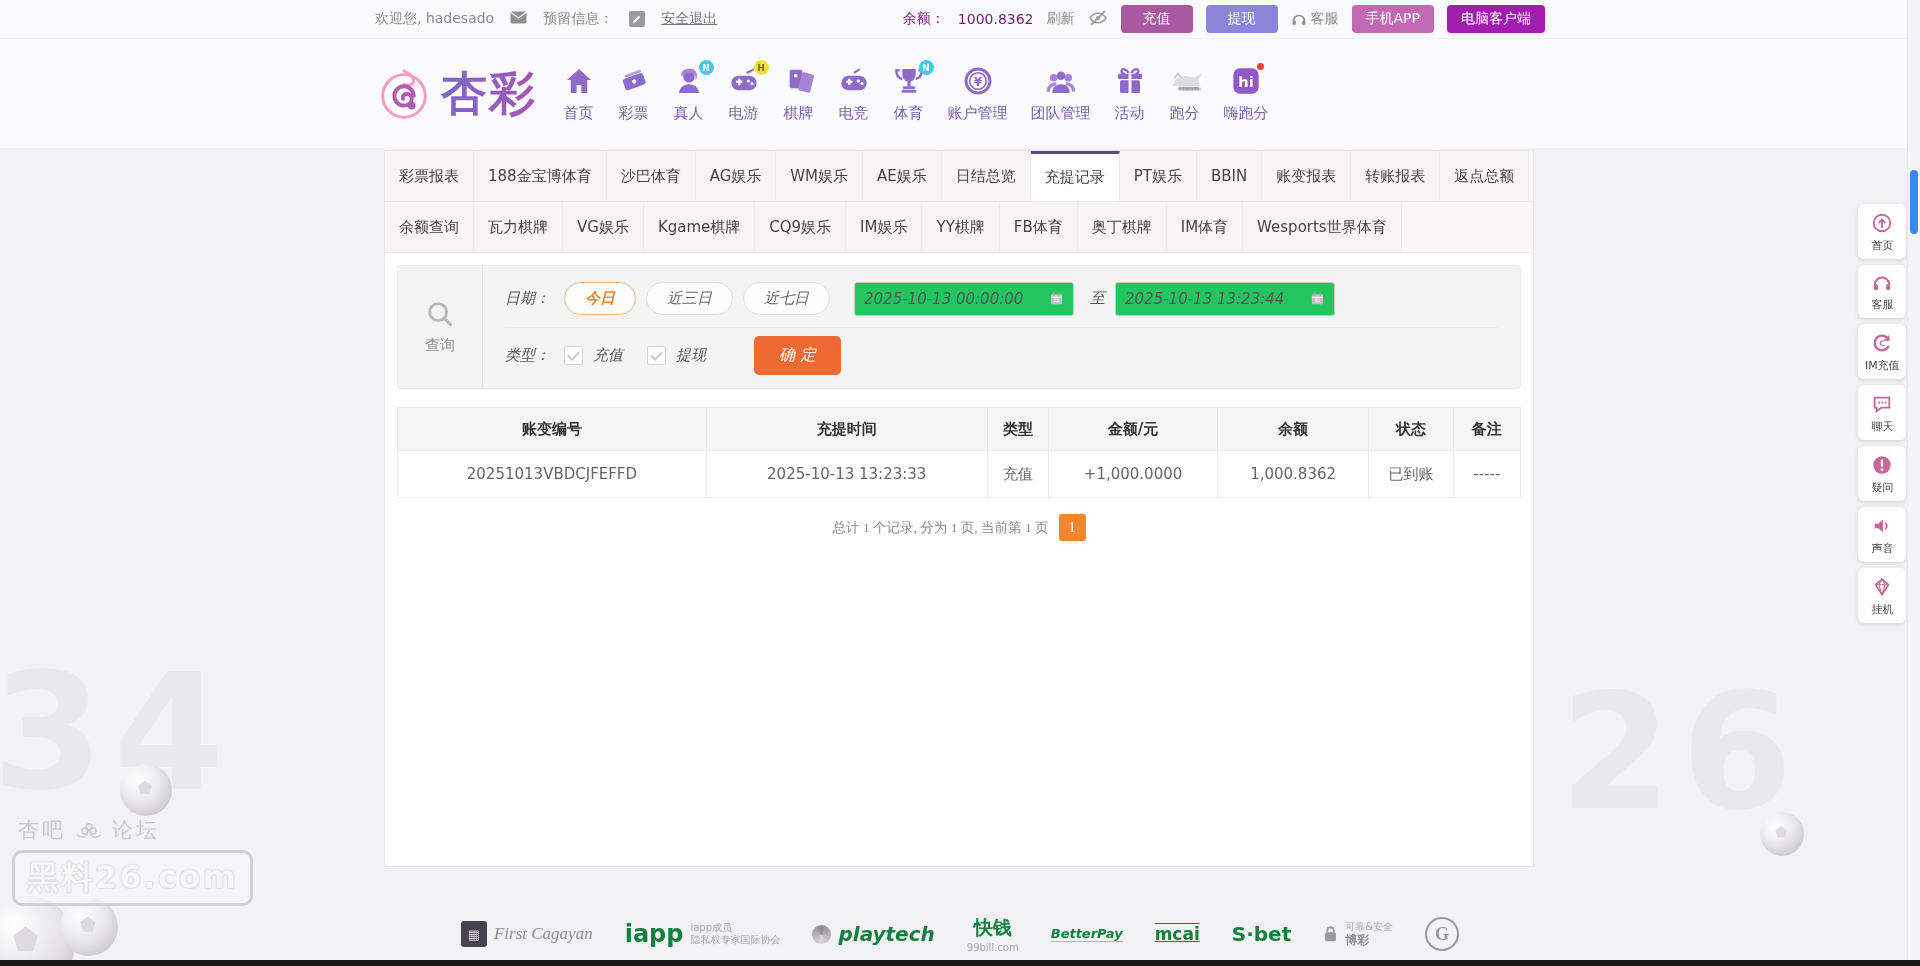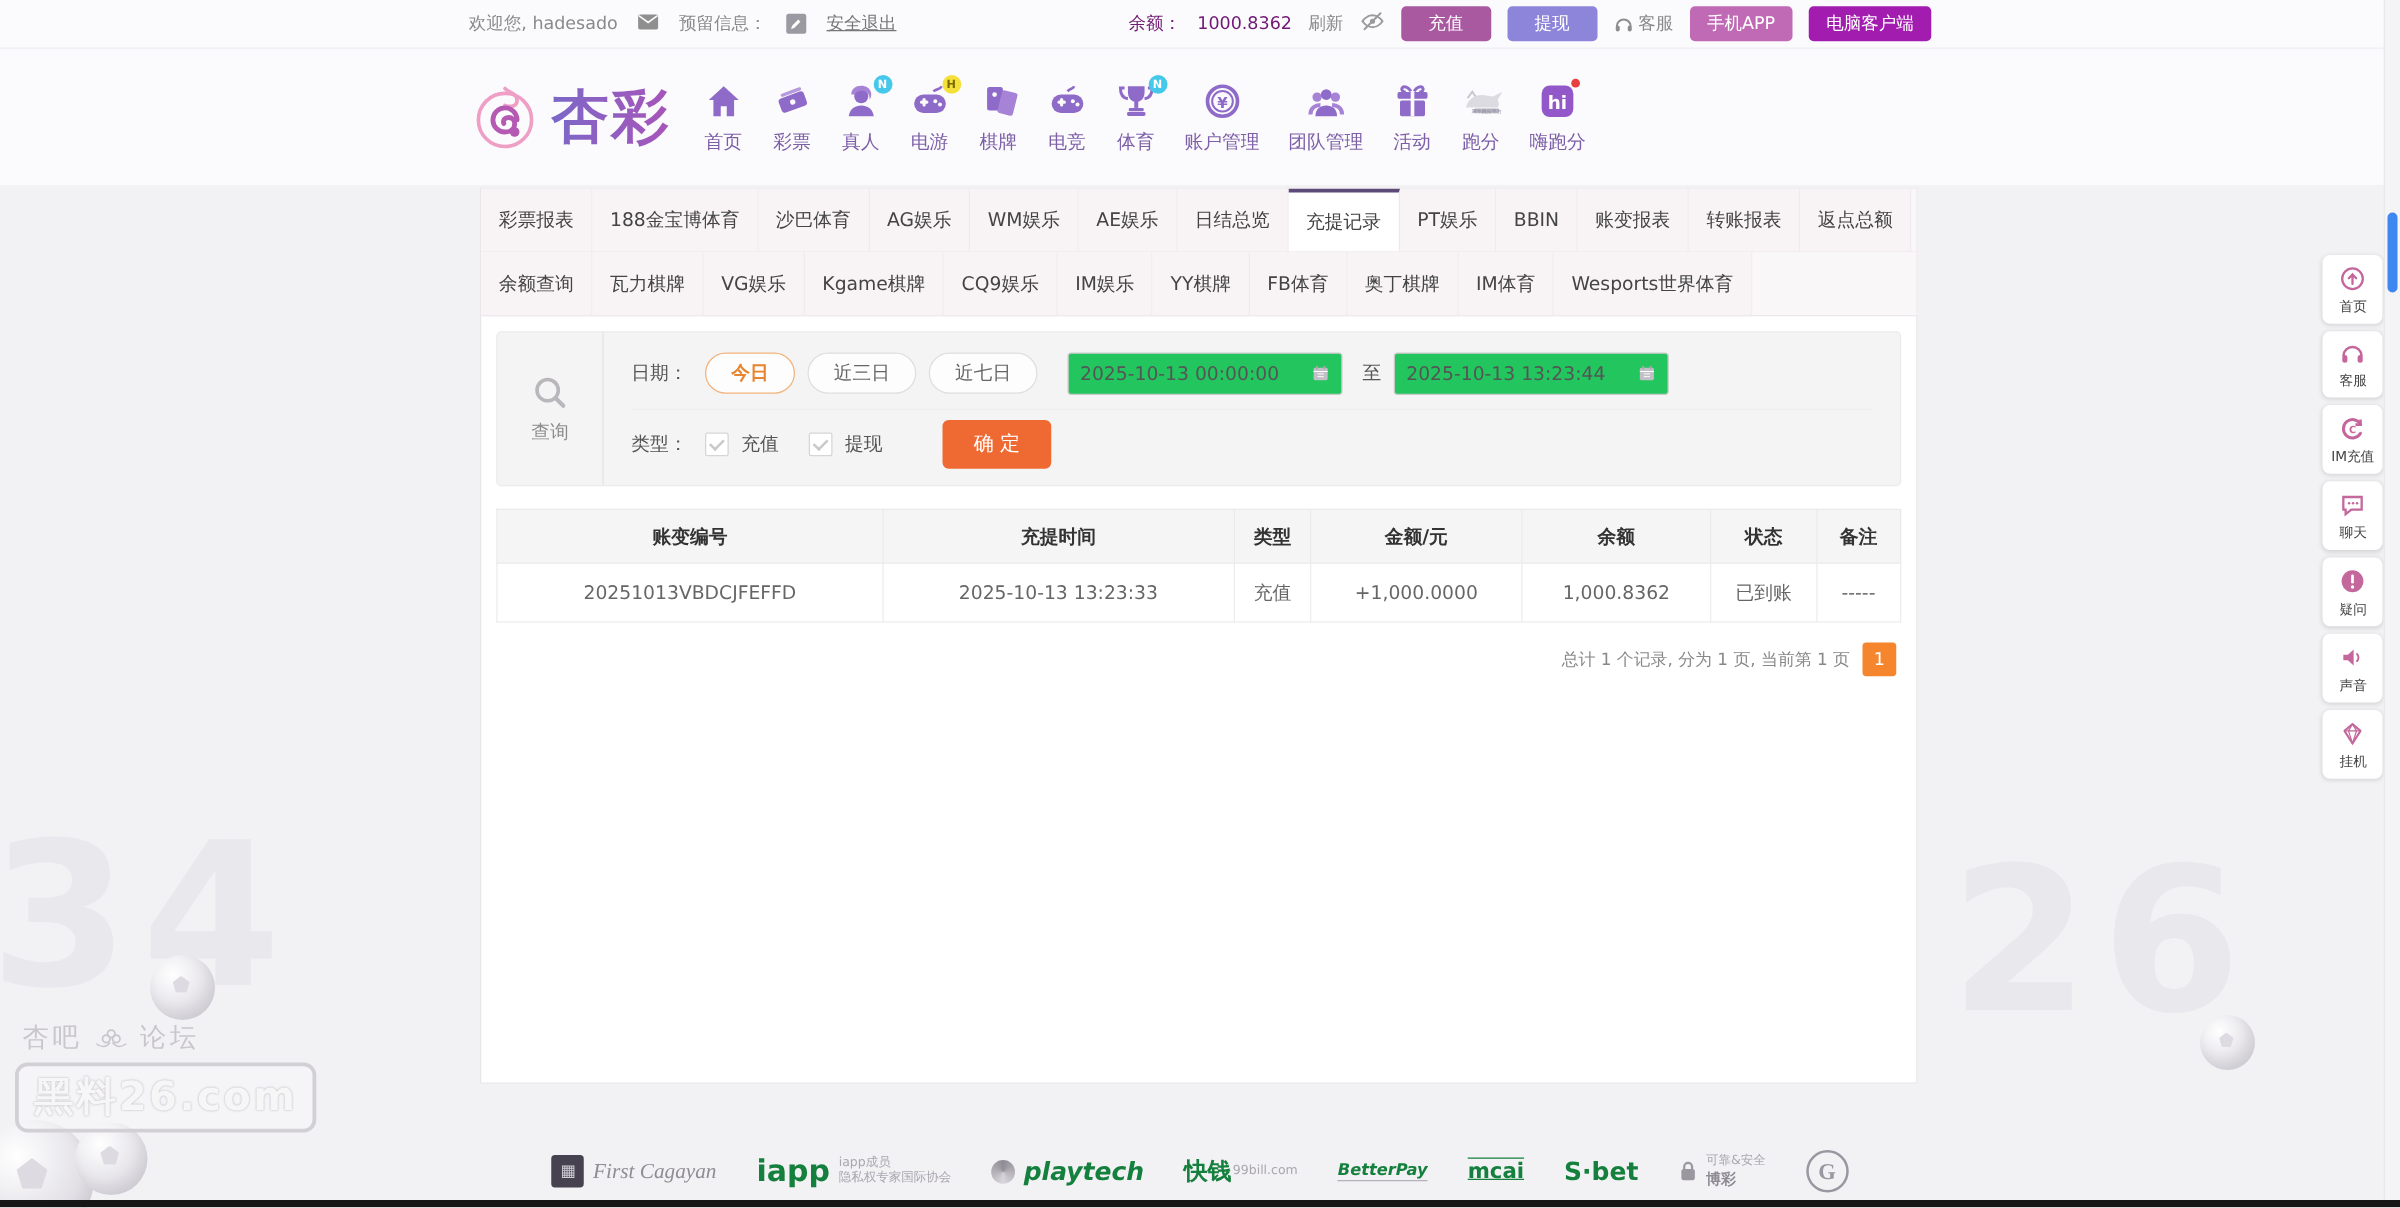--- a/index.html
+++ b/index.html
@@ -45,21 +45,21 @@
   .panel{position:absolute;left:384px;top:150px;width:1150px;height:717px;background:#fff;border:1px solid #e9e5ea;box-sizing:border-box;}
   .tabs-row{display:flex;background:#faf7f9;border-bottom:1px solid #ece8ec;}
   .tab{padding:0 14px;height:50px;line-height:50px;font-size:15px;color:#444;background:#f8f4f6;border-right:1px solid #efeaef;white-space:nowrap;cursor:pointer;box-sizing:border-box;}
   .tab.active{background:#fff;border-top:3px solid #5c4a78;line-height:46px;}
   .tabs-filler{flex:1;background:#faf7f9;}
 
   
   .query-box{margin:12px;background:#f5f4f5;border:1px solid #eceaec;border-radius:4px;display:flex;min-height:122px;}
   .query-left{width:84px;display:flex;flex-direction:column;align-items:center;justify-content:center;gap:7px;border-right:1px solid #e3e1e3;}
   .query-left .q-label{font-size:15px;color:#8d8d8d;}
-  .query-right{flex:1;padding:0 22px;display:flex;flex-direction:column;justify-content:center;}
+  .query-right{flex:1;padding:0 22px;display:flex;flex-direction:column;justify-content:center;font-style:italic;}
   .query-row{display:flex;align-items:center;min-height:56px;gap:10px;}
   .query-row.second{border-top:1px solid #ececec;}
   .f-label{font-size:15px;color:#555;margin-right:4px;}
   .range-pill{padding:6px 20px;border-radius:18px;background:#fdfdfd;border:1px solid #e0dede;color:#666;font-size:15px;cursor:pointer;}
   .range-pill.active{border-color:#f3b37c;color:#e8842f;font-weight:bold;}
   .date-input{display:flex;align-items:center;justify-content:space-between;background:#22c55e;border:1px solid #c9c9c9;border-radius:3px;padding:7px 9px;font-size:15px;color:#555;width:200px;cursor:text;margin-left:14px;}
   .date-input.second{margin-left:0;}
   .to-label{font-size:15px;color:#555;margin-left:6px;}
   .checkbox{width:17px;height:17px;background:#fff;border:1px solid #d5d5d5;border-radius:2px;position:relative;cursor:pointer;}
   .checkbox:after{content:"";position:absolute;left:3px;top:4px;width:9px;height:5px;border-left:2px solid #c9c9c9;border-bottom:2px solid #c9c9c9;transform:rotate(-45deg);}
@@ -67,21 +67,21 @@
   .btn-confirm{margin-left:24px;background:#ee6a32;color:#fff;font-size:16px;padding:9px 25px;border-radius:5px;cursor:pointer;}
 
   
   table.records{margin:18px 12px 0;width:calc(100% - 24px);border-collapse:collapse;}
   table.records th{background:#f6f5f6;border:1px solid #ebe9eb;height:40px;font-size:15px;color:#333;font-weight:bold;}
   table.records td{border:1px solid #eeecee;height:44px;text-align:center;font-size:15px;color:#666;}
   td.amount{color:#d43f3a;}
   td.status{color:#53b156;}
   td.remark{color:#999;}
 
-  .pagination{margin:16px 16px 0;display:flex;justify-content:flex-end;align-items:center;gap:10px;color:#888;font-size:13.5px;}
+  .pagination{margin:16px 16px 0;display:flex;justify-content:center;align-items:center;gap:10px;color:#888;font-size:13.5px;font-family:Liberation Serif, serif;}
   .page-btn{width:27px;height:27px;background:#f5862d;color:#fff;border-radius:3px;display:flex;align-items:center;justify-content:center;font-size:14px;cursor:pointer;}
 
   
   .side-widgets{position:absolute;right:14px;top:204px;width:48px;}
   .widget{background:#fff;border-radius:6px;box-shadow:0 1px 4px rgba(0,0,0,0.14);margin-bottom:6px;padding:8px 0 6px;display:flex;flex-direction:column;align-items:center;gap:4px;cursor:pointer;}
   .widget .w-label{font-size:11.5px;color:#444;white-space:nowrap;transform:scale(0.95);}
 
   .scroll-track{position:absolute;right:0;top:0;width:12px;height:100%;background:#f4f3f5;border-left:1px solid #e9e8ea;}
   .scroll-thumb{position:absolute;right:2px;top:170px;width:8px;height:64px;background:#3e86f0;border-radius:4px;cursor:pointer;}
 
@@ -514,21 +514,21 @@
       <span class="script-text">First Cagayan</span>
     </div>
     <div class="partner">
       <span class="p-main" style="font-size:24px;">iapp</span>
       <span class="p-sub"><span>iapp成员</span><br><span>隐私权专家国际协会</span></span>
     </div>
     <div class="partner">
       <span class="swirl"></span>
       <span class="p-main" style="font-size:20px;font-style:italic;">playtech</span>
     </div>
-    <div class="partner" style="flex-direction:row;gap:1px;">
+    <div class="partner" style="flex-direction:column;gap:1px;">
       <span class="p-main" style="font-size:19px;">快钱</span>
       <span class="p-sub">99bill.com</span>
     </div>
     <div class="partner">
       <span class="p-main" style="font-size:13px;font-style:italic;border-bottom:1px solid #b5b2ba;">BetterPay</span>
     </div>
     <div class="partner">
       <span class="p-main" style="font-size:17px;text-decoration:underline overline;">mcai</span>
     </div>
     <div class="partner">

